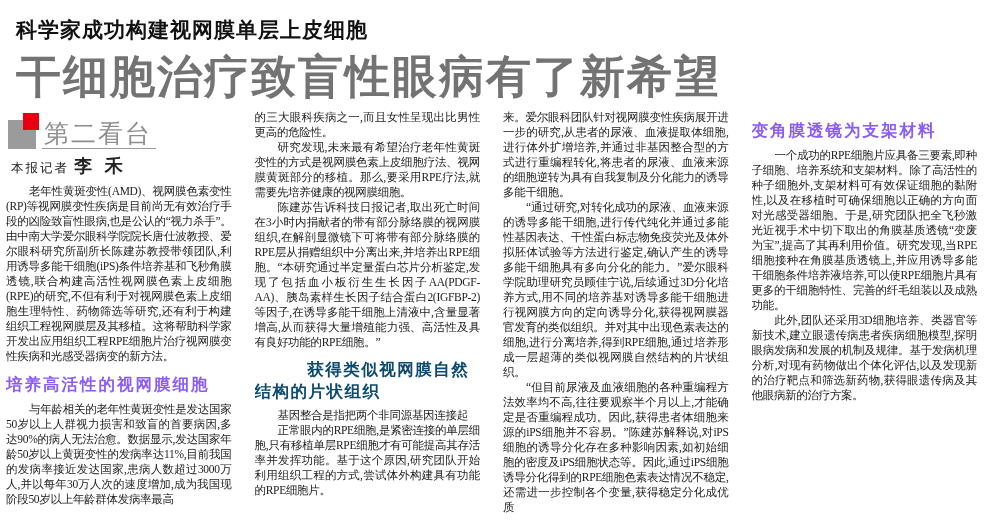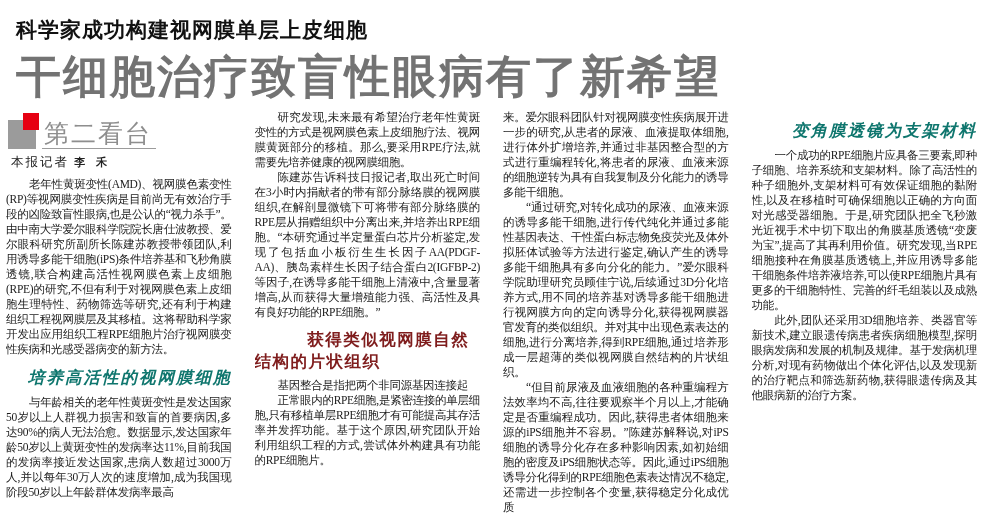--- a/index.html
+++ b/index.html
@@ -50,48 +50,47 @@
     font-family: "Liberation Sans", "DejaVu Sans", sans-serif;
     font-size: 25px;
     font-weight: 400;
     color: #8e8e8e;
     letter-spacing: 2px;
     border-bottom: 1px solid #9b9b9b;
     padding: 0 4px 1px 2px;
     line-height: 1.15;
   }
   .byline { margin: 5px 0 0 3px; font-size: 12.5px; color: #222; letter-spacing: 2px; }
-  .byline .reporter { font-weight: bold; font-size: 11px; letter-spacing: 4px; }
+  .byline .reporter { font-weight: bold; font-size: 18px; letter-spacing: 4px; }
 
   
   .para, .cont {
     font-size: 11.5px;
     line-height: 15px;
     letter-spacing: -0.3px;
     text-align: justify;
     text-justify: inter-ideograph;
     color: #1c1c1c;
   }
   .para { text-indent: 2em; }
   .subhead {
     font-family: "Liberation Sans", "DejaVu Sans", sans-serif;
     font-size: 16.5px;
     font-weight: bold;
-    color: #0f766e;
+    color: #8b5cf6;
     letter-spacing: 2px;
-    text-align: right;
+    text-align: left;
     margin: 10px 0 7px 0;
     line-height: 1.25;
-    font-style: italic;
   }
   .subhead-wrap {
     font-family: "Liberation Sans", "DejaVu Sans", sans-serif;
     font-size: 16.5px;
     font-weight: bold;
-    color: #7f1d1d;
+    color: #0c4a6e;
     letter-spacing: 1.5px;
     text-align: left;
     text-indent: 3.2em;
     margin: 9px 0 6px 0;
     line-height: 1.3;
   }
 </style>
 </head>
 <body>
 
@@ -117,20 +116,21 @@
           <span>本报记者</span>
           <span class="reporter">李 禾</span>
         </div>
       </div>
       <p class="para">老年性黄斑变性(AMD)、视网膜色素变性(RP)等视网膜变性疾病是目前尚无有效治疗手段的凶险致盲性眼病,也是公认的“视力杀手”。由中南大学爱尔眼科学院院长唐仕波教授、爱尔眼科研究所副所长陈建苏教授带领团队,利用诱导多能干细胞(iPS)条件培养基和飞秒角膜透镜,联合构建高活性视网膜色素上皮细胞(RPE)的研究,不但有利于对视网膜色素上皮细胞生理特性、药物筛选等研究,还有利于构建组织工程视网膜层及其移植。这将帮助科学家开发出应用组织工程RPE细胞片治疗视网膜变性疾病和光感受器病变的新方法。</p>
       <h3 class="subhead">培养高活性的视网膜细胞</h3>
       <p class="para">与年龄相关的老年性黄斑变性是发达国家50岁以上人群视力损害和致盲的首要病因,多达90%的病人无法治愈。数据显示,发达国家年龄50岁以上黄斑变性的发病率达11%,目前我国的发病率接近发达国家,患病人数超过3000万人,并以每年30万人次的速度增加,成为我国现阶段50岁以上年龄群体发病率最高</p>
     </div>
 
     <div class="col">
+      <p class="cont">的三大眼科疾病之一,而且女性呈现出比男性更高的危险性。</p>
       <p class="para">研究发现,未来最有希望治疗老年性黄斑变性的方式是视网膜色素上皮细胞疗法、视网膜黄斑部分的移植。那么,要采用RPE疗法,就需要先培养健康的视网膜细胞。</p>
       <p class="para">陈建苏告诉科技日报记者,取出死亡时间在3小时内捐献者的带有部分脉络膜的视网膜组织,在解剖显微镜下可将带有部分脉络膜的RPE层从捐赠组织中分离出来,并培养出RPE细胞。“本研究通过半定量蛋白芯片分析鉴定,发现了包括血小板衍生生长因子AA(PDGF-AA)、胰岛素样生长因子结合蛋白2(IGFBP-2)等因子,在诱导多能干细胞上清液中,含量显著增高,从而获得大量增殖能力强、高活性及具有良好功能的RPE细胞。”</p>
       <h3 class="subhead-wrap">获得类似视网膜自然结构的片状组织</h3>
       <p class="para">基因整合是指把两个非同源基因连接起</p>
       <p class="para">正常眼内的RPE细胞,是紧密连接的单层细胞,只有移植单层RPE细胞才有可能提高其存活率并发挥功能。基于这个原因,研究团队开始利用组织工程的方式,尝试体外构建具有功能的RPE细胞片。</p>
     </div>
 
     <div class="col">
       <p class="cont">来。爱尔眼科团队针对视网膜变性疾病展开进一步的研究,从患者的尿液、血液提取体细胞,进行体外扩增培养,并通过非基因整合型的方式进行重编程转化,将患者的尿液、血液来源的细胞逆转为具有自我复制及分化能力的诱导多能干细胞。</p>
       <p class="para">“通过研究,对转化成功的尿液、血液来源的诱导多能干细胞,进行传代纯化并通过多能性基因表达、干性蛋白标志物免疫荧光及体外拟胚体试验等方法进行鉴定,确认产生的诱导多能干细胞具有多向分化的能力。”爱尔眼科学院助理研究员顾佳宁说,后续通过3D分化培养方式,用不同的培养基对诱导多能干细胞进行视网膜方向的定向诱导分化,获得视网膜器官发育的类似组织。并对其中出现色素表达的细胞,进行分离培养,得到RPE细胞,通过培养形成一层超薄的类似视网膜自然结构的片状组织。</p>

